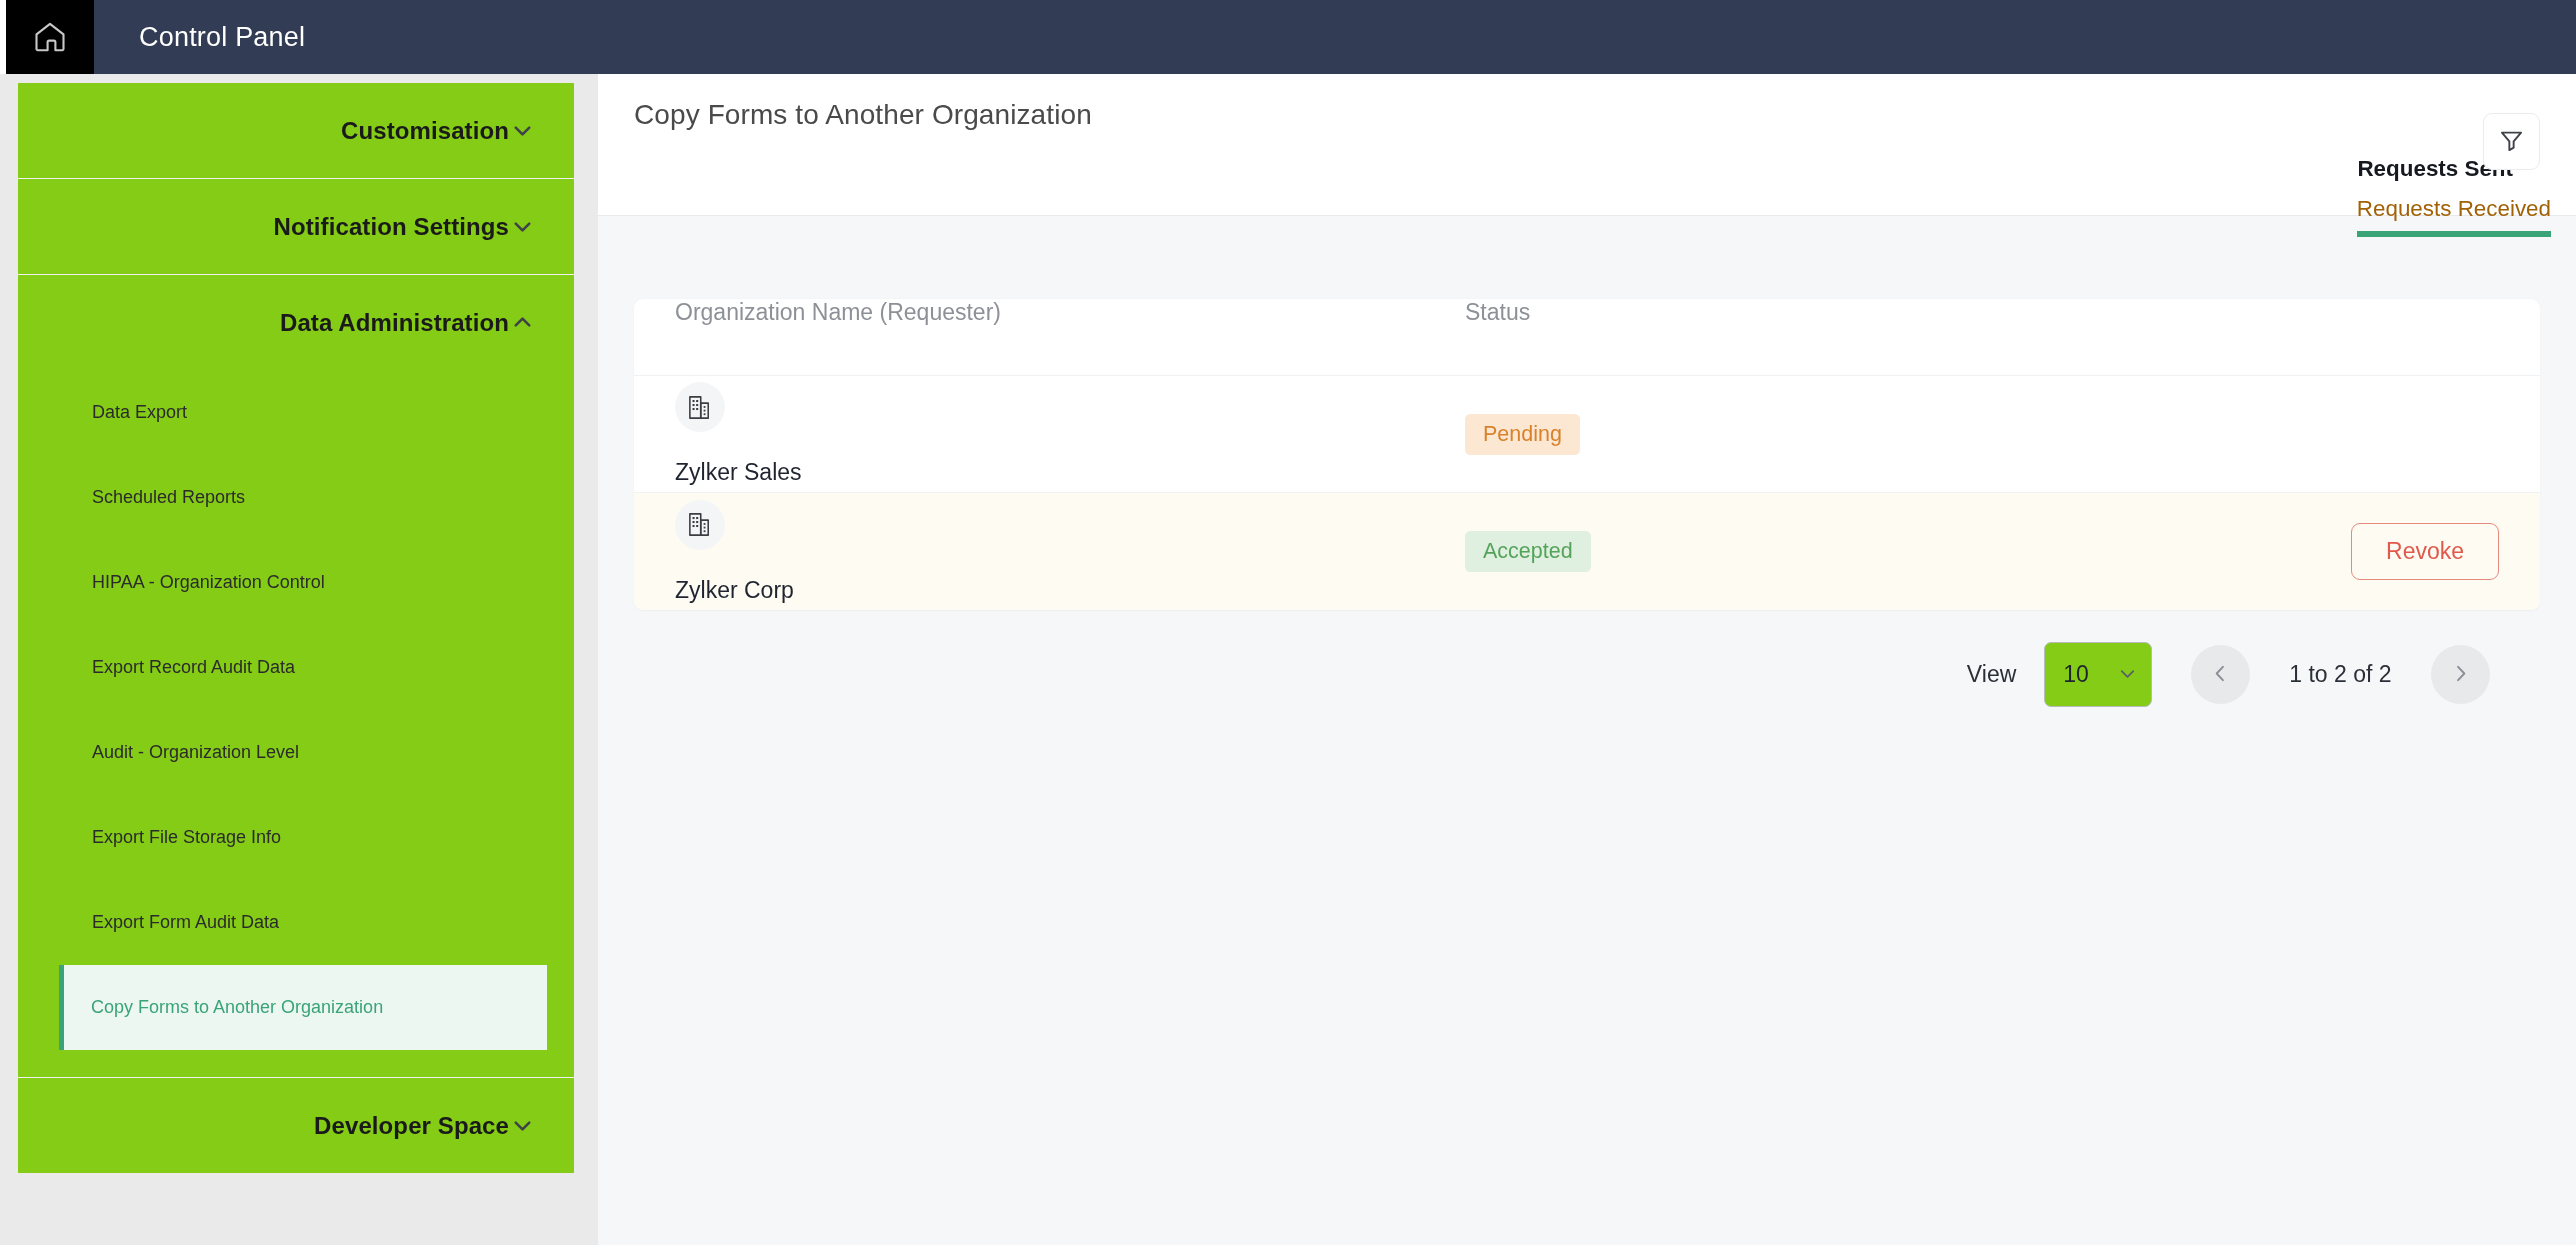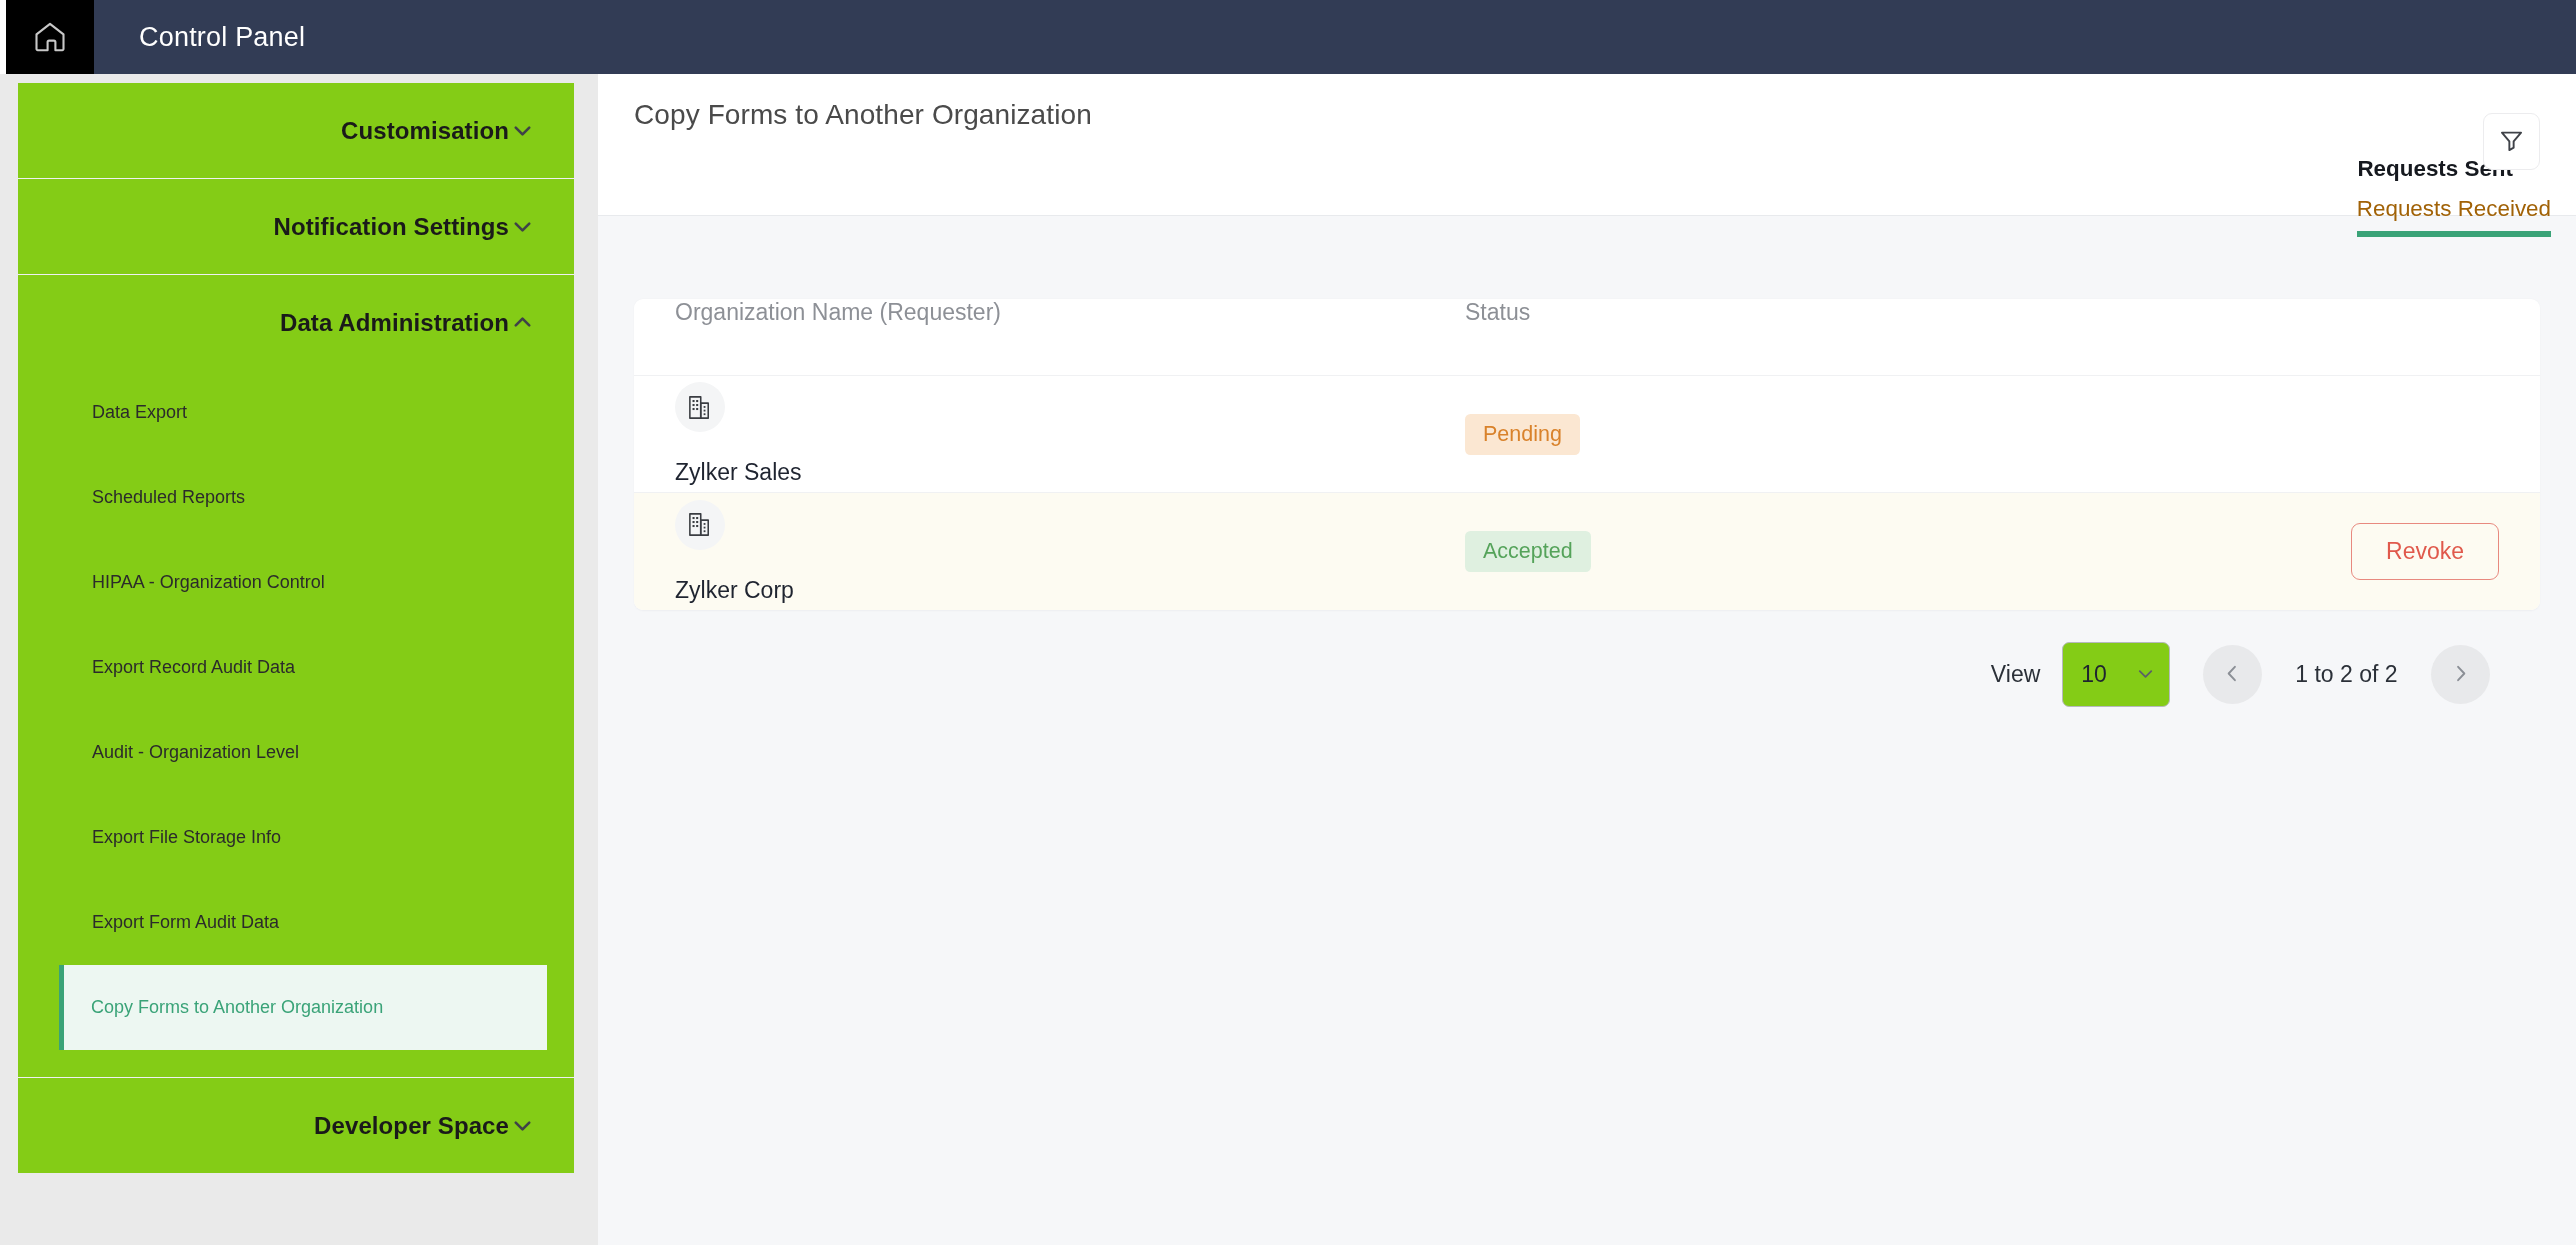--- a/index.html
+++ b/index.html
@@ -268,21 +268,21 @@
     border-radius: 9px;
     cursor: pointer;
     white-space: nowrap;
   }
 
   
   .pagination {
     display: flex;
     align-items: center;
     justify-content: flex-end;
-    gap: 13px;
+    gap: 19px;
     margin: 32px 36px 0 36px;
     padding-right: 14.4px;
   }
   .view-label { font-size: 23px; color: #2b3038; white-space: nowrap; }
   .view-select {
     width: 108px;
     height: 65px;
     border: 1.8px solid #b6b9be;
     border-radius: 7.2px;
     background: #84cc16;

